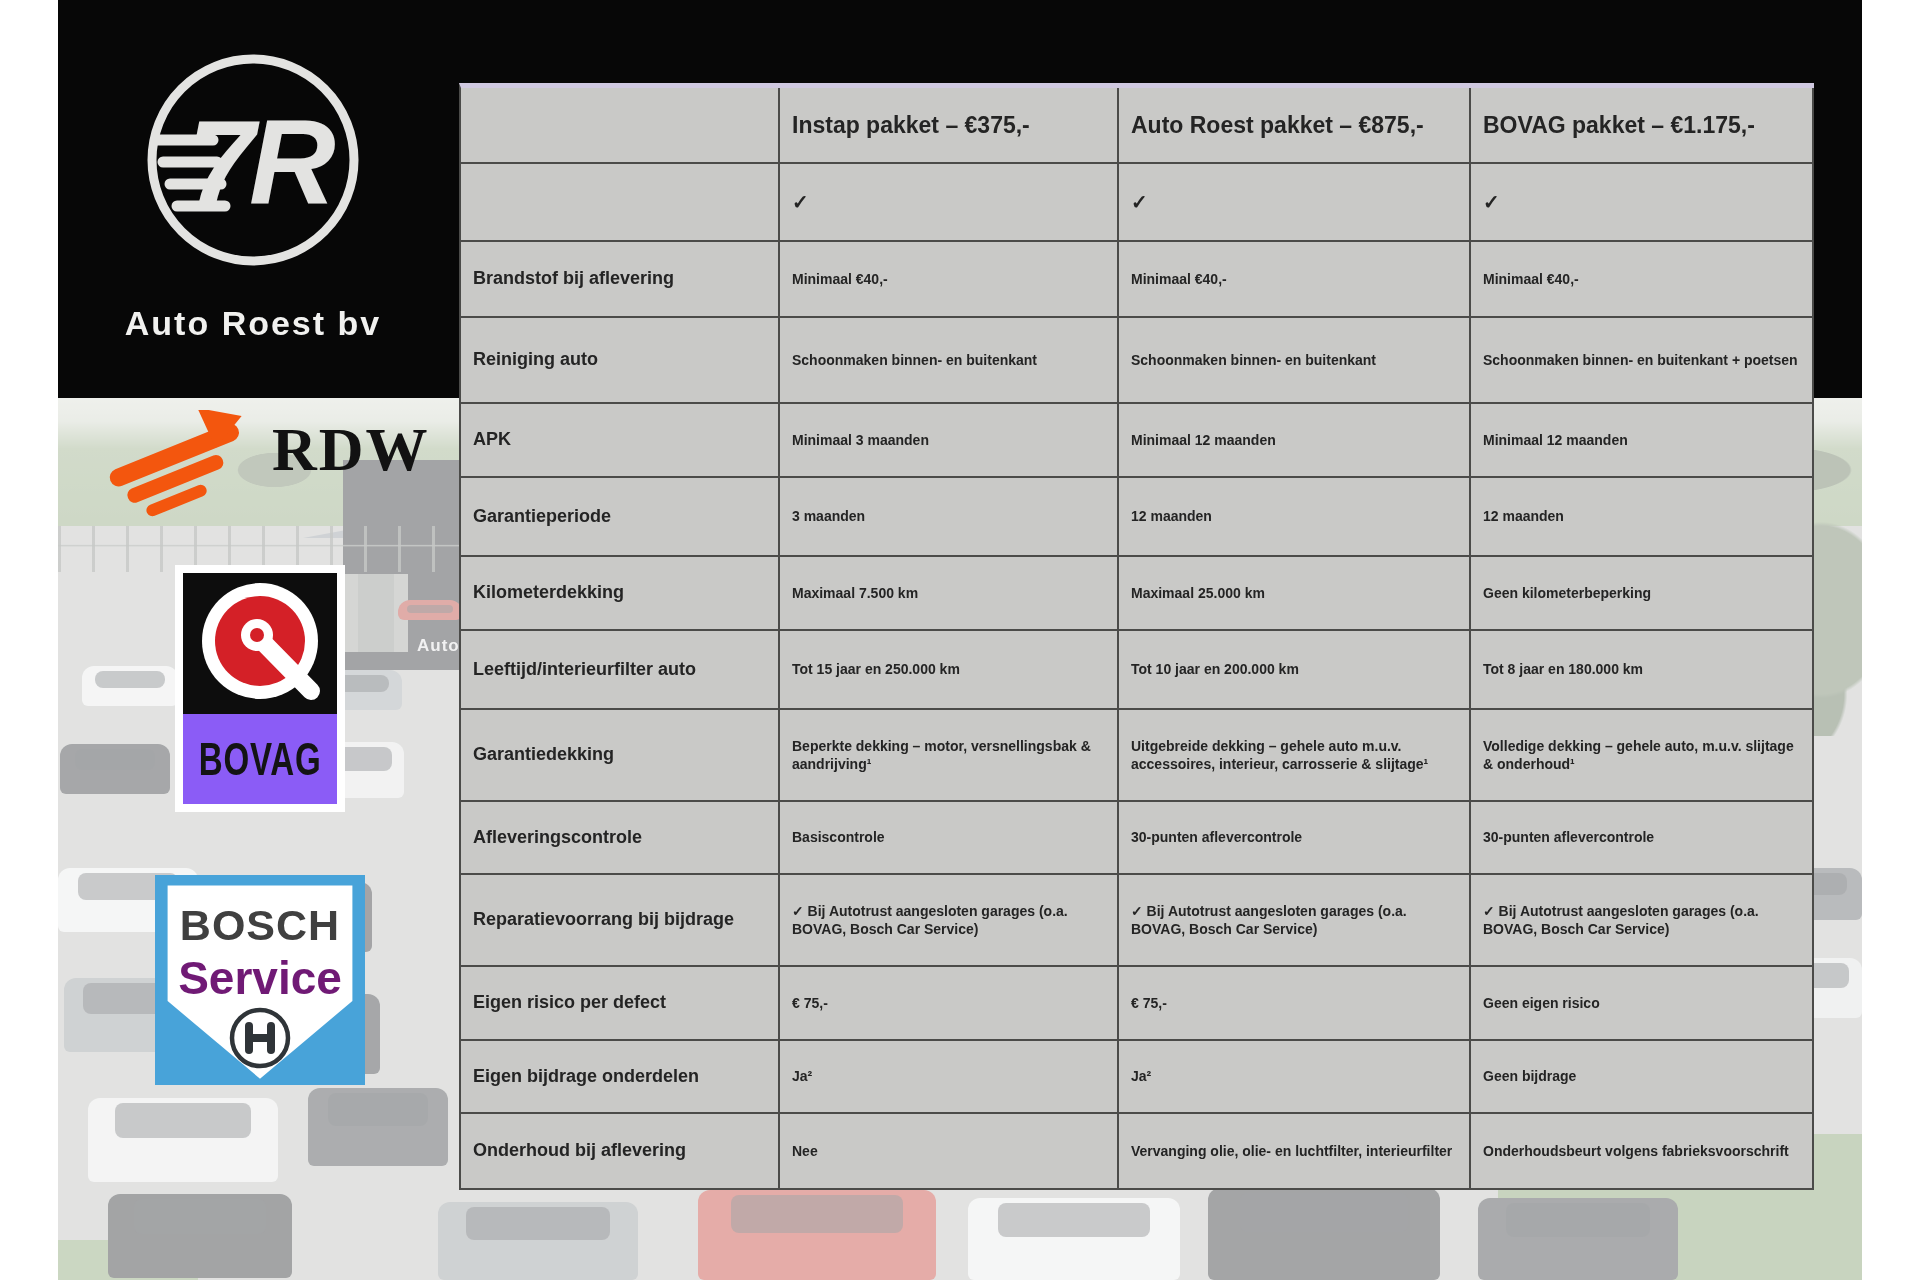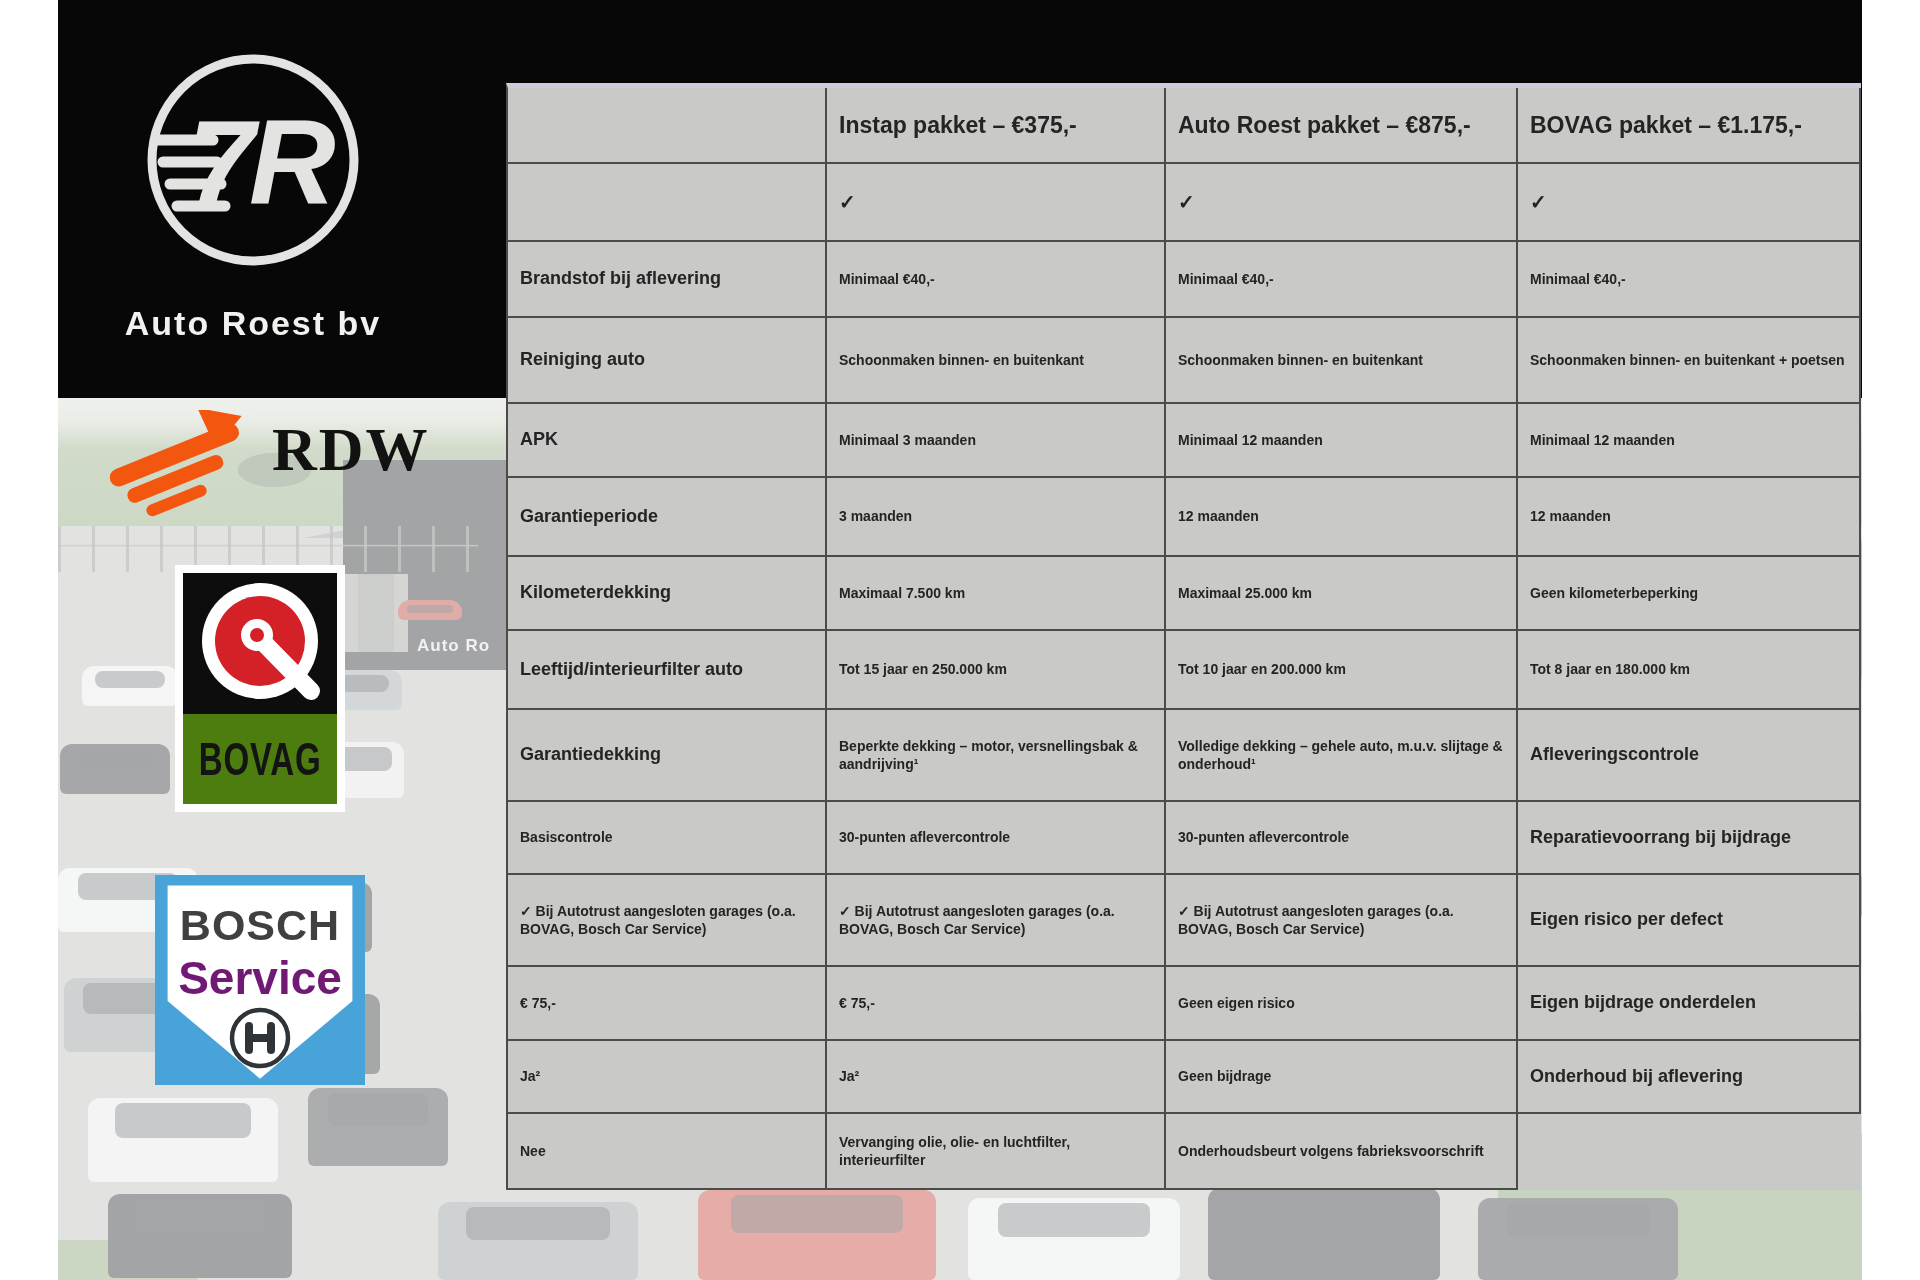--- a/index.html
+++ b/index.html
@@ -37,35 +37,35 @@
   .car{position:absolute;border-radius:12px 12px 6px 6px;}
   .car::after{content:"";position:absolute;left:14%;right:14%;top:5px;height:42%;
               background:rgba(38,44,50,.55);border-radius:8px;}
   .wash{position:absolute;left:0;top:0;width:100%;height:100%;background:rgba(255,255,255,.58);}
   
   .rdw{position:absolute;left:100px;top:410px;width:330px;height:112px;}
   .rdw-text{position:absolute;left:172px;top:4px;font-family:"Liberation Serif",serif;
             font-weight:bold;font-size:62px;color:#121212;letter-spacing:2px;}
   .bovag{position:absolute;left:175px;top:565px;width:170px;height:247px;background:#ffffff;padding:8px;box-sizing:border-box;}
   .bovag-top{position:relative;width:154px;height:141px;background:#0d0d0d;}
-  .bovag-bottom{position:relative;width:154px;height:90px;background:#4d7c0f;display:flex;align-items:center;justify-content:center;}
+  .bovag-bottom{position:relative;width:154px;height:90px;background:#8b5cf6;display:flex;align-items:center;justify-content:center;}
   .bovag-word{font-weight:bold;font-size:46px;color:#141414;transform:scaleX(.72);letter-spacing:1px;}
   .bosch{position:absolute;left:155px;top:875px;width:210px;height:210px;background:#48a3d9;}
   .bosch-shield{position:absolute;left:0;top:0;width:210px;height:210px;background:#ffffff;
                 clip-path:polygon(6% 5%,94% 5%,94% 60%,50% 97%,6% 60%);}
   .bosch-word{position:absolute;left:0;top:26px;width:100%;text-align:center;
               font-weight:bold;font-size:43px;color:#404040;letter-spacing:1px;}
   .bosch-service{position:absolute;left:0;top:76px;width:100%;text-align:center;
               font-weight:bold;font-size:46px;color:#701a75;}
   .bosch-arm{position:absolute;left:70px;top:128px;}
   
   .tbl{position:absolute;left:459px;top:83px;display:grid;
        grid-template-columns:319px 339px 352px 343px;
        grid-template-rows:76px 78px 76px 86px 74px 79px 74px 79px 92px 73px 92px 74px 73px 76px;
-       background:#c9c9c7;border-top:5px solid #d0c9e0;border-left:2px solid #4b4b49;margin-left:47px;}
+       background:#c9c9c7;border-top:5px solid #d0c9e0;border-left:2px solid #4b4b49;}
   .cell{border-right:2px solid #4b4b49;border-bottom:2px solid #4b4b49;
         display:flex;align-items:center;box-sizing:border-box;
         padding:6px 12px 6px 12px;color:#242424;font-weight:bold;font-size:14px;line-height:1.3;}
   .c-hdr{font-size:23px;line-height:1.15;}
   .c-lbl{font-size:18px;}
   .c-chk{font-size:20px;}
 </style>
 </head>
 <body>
 
@@ -208,20 +208,21 @@
     <div class="cell c-val">Maximaal 25.000 km</div>
     <div class="cell c-val">Geen kilometerbeperking</div>
 
     <div class="cell c-lbl">Leeftijd/interieurfilter auto</div>
     <div class="cell c-val">Tot 15 jaar en 250.000 km</div>
     <div class="cell c-val">Tot 10 jaar en 200.000 km</div>
     <div class="cell c-val">Tot 8 jaar en 180.000 km</div>
 
     <div class="cell c-lbl">Garantiedekking</div>
     <div class="cell c-val">Beperkte dekking – motor, versnellingsbak &amp; aandrijving¹</div>
+    <div class="cell c-val">Uitgebreide dekking – gehele auto m.u.v. accessoires, interieur, carrosserie &amp; slijtage¹</div>
     <div class="cell c-val">Volledige dekking – gehele auto, m.u.v. slijtage &amp; onderhoud¹</div>
 
     <div class="cell c-lbl">Afleveringscontrole</div>
     <div class="cell c-val">Basiscontrole</div>
     <div class="cell c-val">30-punten aflevercontrole</div>
     <div class="cell c-val">30-punten aflevercontrole</div>
 
     <div class="cell c-lbl">Reparatievoorrang bij bijdrage</div>
     <div class="cell c-val">✓ Bij Autotrust aangesloten garages (o.a. BOVAG, Bosch Car Service)</div>
     <div class="cell c-val">✓ Bij Autotrust aangesloten garages (o.a. BOVAG, Bosch Car Service)</div>

